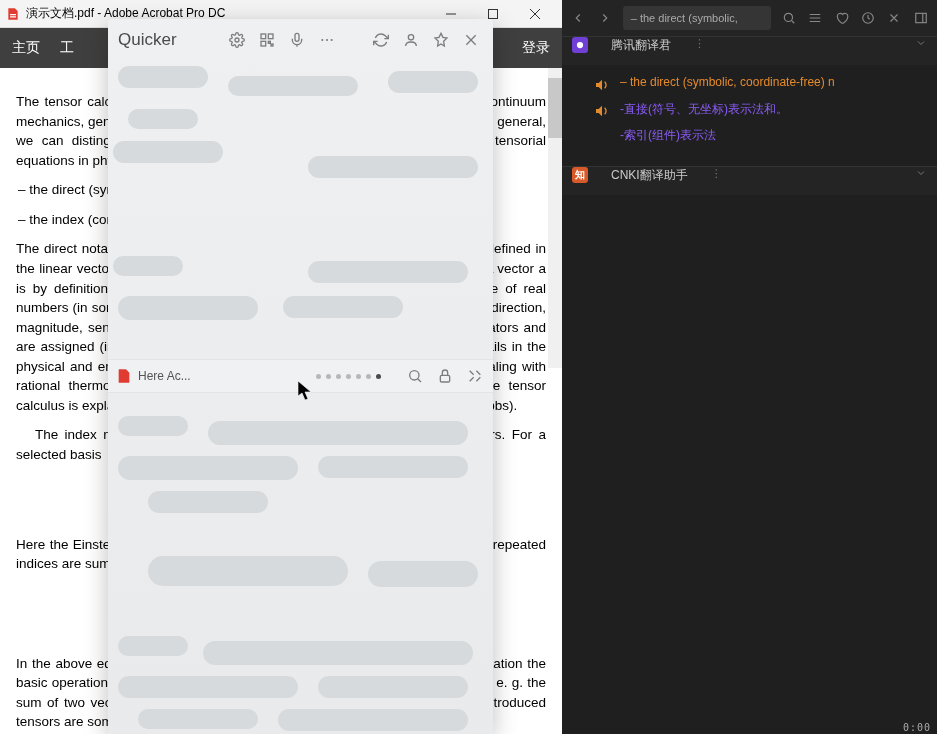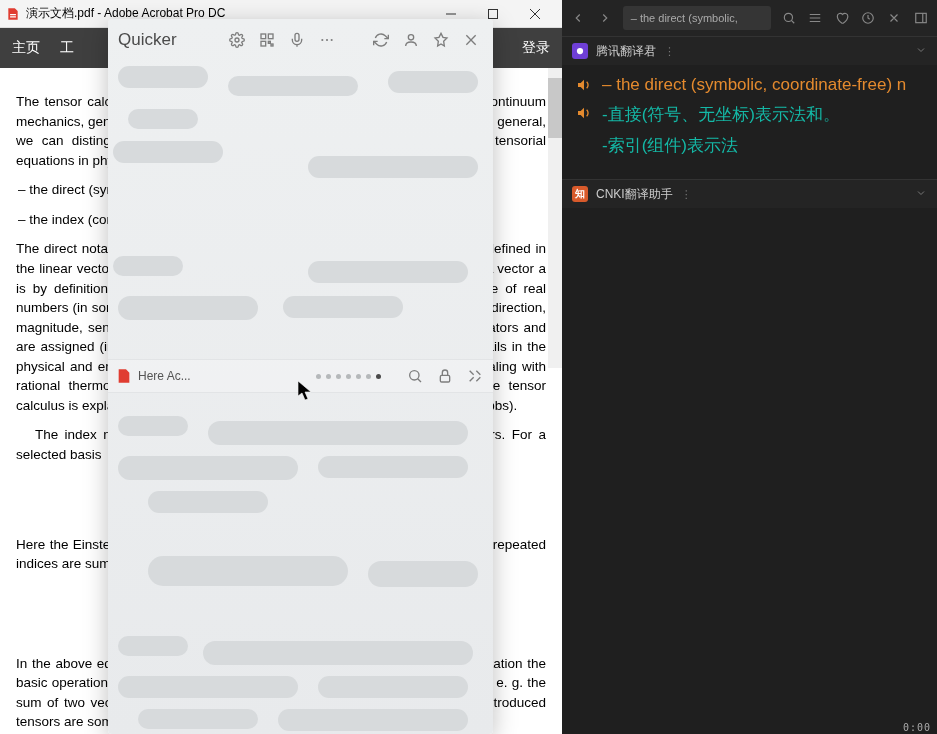--- a/index.html
+++ b/index.html
@@ -50,29 +50,29 @@
 .sd-title { height: 28px; background: #2c2c2c; display: flex; align-items: center; padding: 0 6px; font-size: 12px; color: #b8b8b8; }
 .sd-title .sd-logo { width: 14px; height: 14px; margin-right: 6px; }
 .sd-title .spacer { flex: 1; }
 .sd-title .winbtn { width: 42px; height: 28px; display: flex; align-items: center; justify-content: center; color: #aaa; }
 .sd-title .winbtn svg { width: 10px; height: 10px; }
 .sd-toolbar { height: 36px; background: #242424; display: flex; align-items: center; padding: 0 4px; gap: 2px; }
 .sd-ticon { width: 26px; height: 26px; display: flex; align-items: center; justify-content: center; color: #888; border-radius: 3px; }
 .sd-ticon svg { width: 14px; height: 14px; }
 .sd-searchbox { flex: 0 0 148px; height: 24px; background: #353535; border-radius: 3px; font-size: 11px; color: #aaa; padding: 0 8px; display: flex; align-items: center; overflow: hidden; white-space: nowrap; margin: 0 4px; }
 .sd-panel { border-top: 1px solid #333; }
-.sd-panel-head { height: 28px; display: flex; align-items: center; padding: 0 10px; font-size: 12px; color: #ccc; background: #242424; }
+.sd-panel-head { height: 28px; display: flex; padding: 0 10px; font-size: 12px; color: #ccc; background: #242424; gap: 15px; }
 .sd-panel-head .picon { width: 16px; height: 16px; margin-right: 8px; border-radius: 3px; display:flex; align-items:center; justify-content:center; }
 .sd-panel-head .dots3 { margin-left: 8px; color: #777; letter-spacing: 2px; font-size: 11px; }
 .sd-panel-head .chev { margin-left: auto; color: #777; }
-.sd-result { padding: 10px 14px 14px 14px; font-size: 17px; }
+.sd-result { padding: 10px 14px 14px 32px; font-size: 12px; }
 .sd-row { display: flex; align-items: flex-start; margin-bottom: 8px; }
 .sd-speaker { width: 16px; height: 16px; margin-right: 10px; margin-top: 2px; flex-shrink: 0; color: #e48a2e; }
 .sd-src { color: #e48a2e; }
-.sd-tgt { color: #14b8a6; }
+.sd-tgt { color: #8b5cf6; }
 .sd-timer { position: absolute; right: 6px; bottom: 1px; font-size: 10px; color: #aaa; font-family: monospace; letter-spacing: 1px; }
 
 .pdf-icon-svg { fill: #e03c31; }
 </style>
 </head>
 <body>
 
 <div class="acrobat">
   <div class="acrobat-title">
     <svg class="pdf-icon" viewBox="0 0 24 24">

